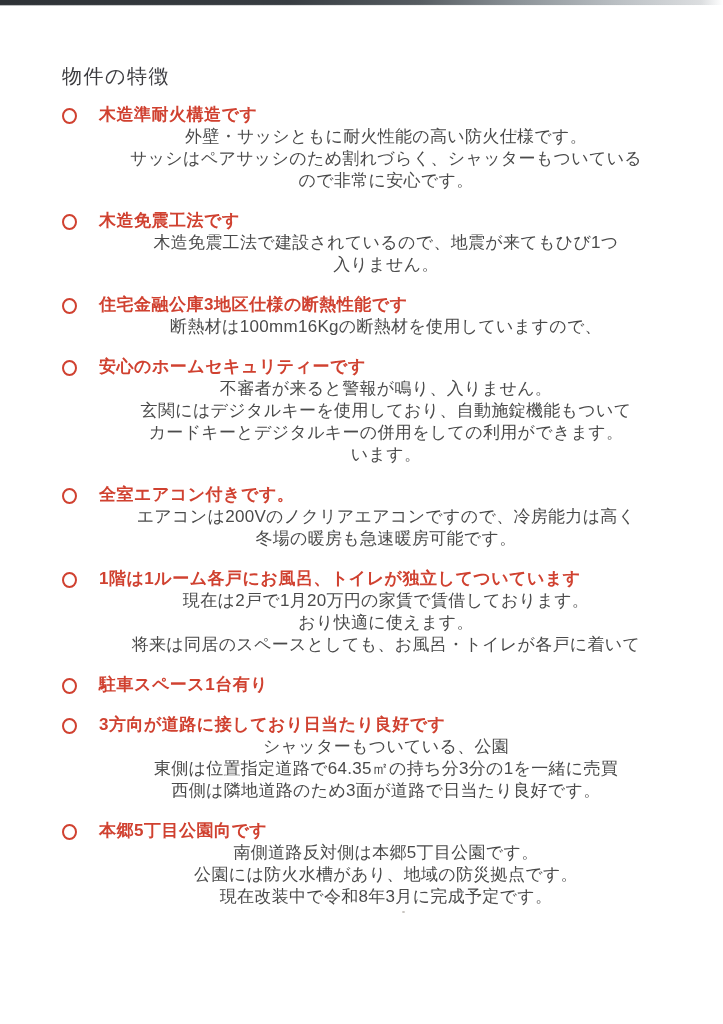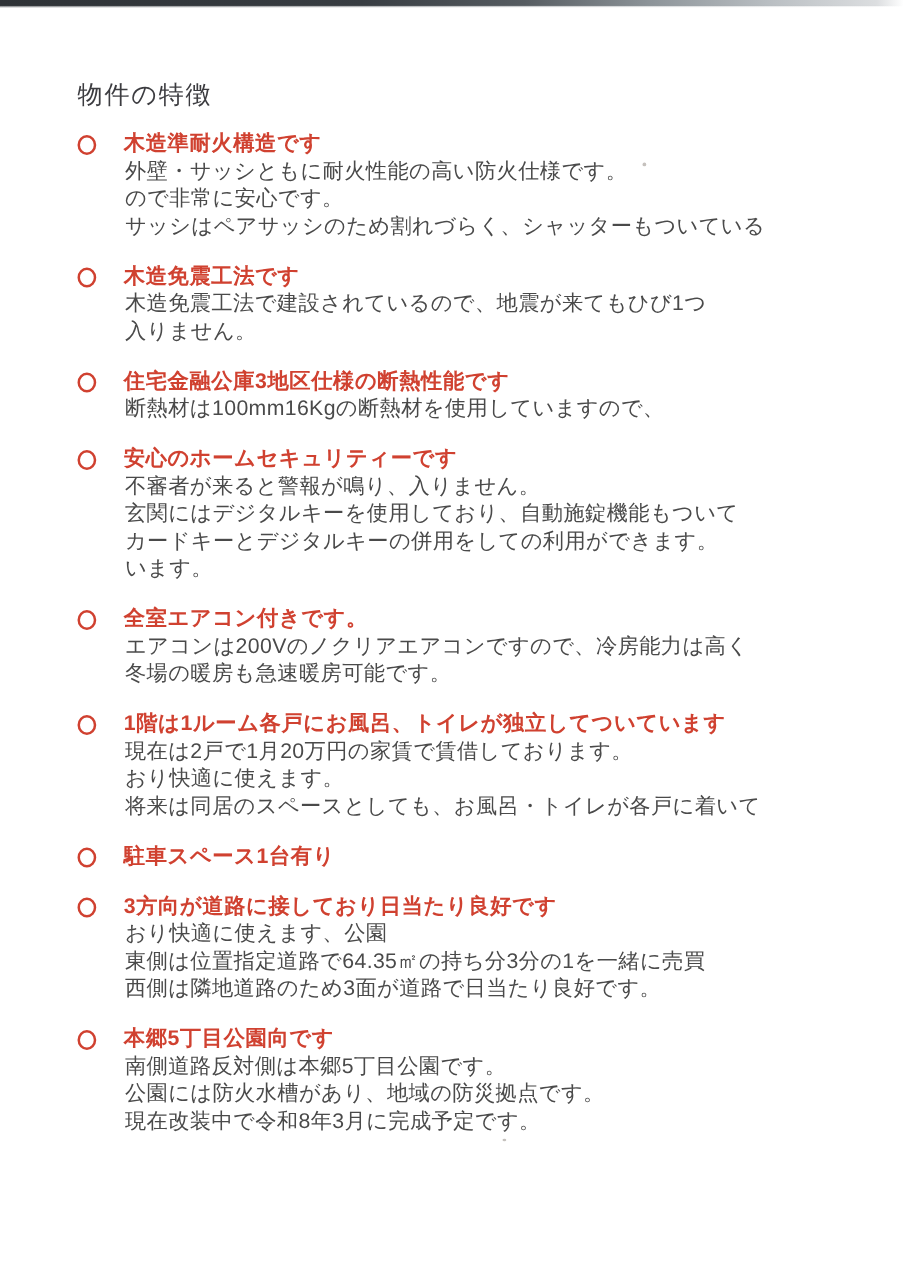--- a/index.html
+++ b/index.html
@@ -78,41 +78,42 @@
   }
   .feature-body {
     margin-left: 38px;
   }
   .feature-body p {
     margin: 0;
     font-size: 17px;
     line-height: 22px;
     letter-spacing: .3px;
     color: var(--body-color, #4a4a4a);
+    text-align: center;
   }
 </style>
 </head>
 <body>
 
 <div class="scan-topbar"></div>
 <div class="speckle" style="left:514px;top:130px;width:3px;height:3px;"></div>
 <div class="speckle" style="left:402px;top:911px;width:3px;height:2px;"></div>
 
 <div class="content">
   <h1 class="page-title">物件の特徴</h1>
   <div id="feature-list">
   <section class="feature">
     <div class="feature-row">
       <span class="bullet"></span>
       <h2 class="feature-heading">木造準耐火構造です</h2>
     </div>
     <div class="feature-body">
           <p>外壁・サッシともに耐火性能の高い防火仕様です。</p>
+          <p>サッシはペアサッシのため割れづらく、シャッターもついている</p>
           <p>ので非常に安心です。</p>
-          <p>サッシはペアサッシのため割れづらく、シャッターもついている</p>
         </div>
   </section>
 
   <section class="feature">
     <div class="feature-row">
       <span class="bullet"></span>
       <h2 class="feature-heading">木造免震工法です</h2>
     </div>
     <div class="feature-body">
           <p>木造免震工法で建設されているので、地震が来てもひび1つ</p>
@@ -172,21 +173,21 @@
       <h2 class="feature-heading">駐車スペース1台有り</h2>
     </div>
   </section>
 
   <section class="feature">
     <div class="feature-row">
       <span class="bullet"></span>
       <h2 class="feature-heading">3方向が道路に接しており日当たり良好です</h2>
     </div>
     <div class="feature-body">
-          <p>おり快適に使えます、公園</p>
+          <p>シャッターもついている、公園</p>
           <p>東側は位置指定道路で64.35㎡の持ち分3分の1を一緒に売買</p>
           <p>西側は隣地道路のため3面が道路で日当たり良好です。</p>
         </div>
   </section>
 
   <section class="feature">
     <div class="feature-row">
       <span class="bullet"></span>
       <h2 class="feature-heading">本郷5丁目公園向です</h2>
     </div>

